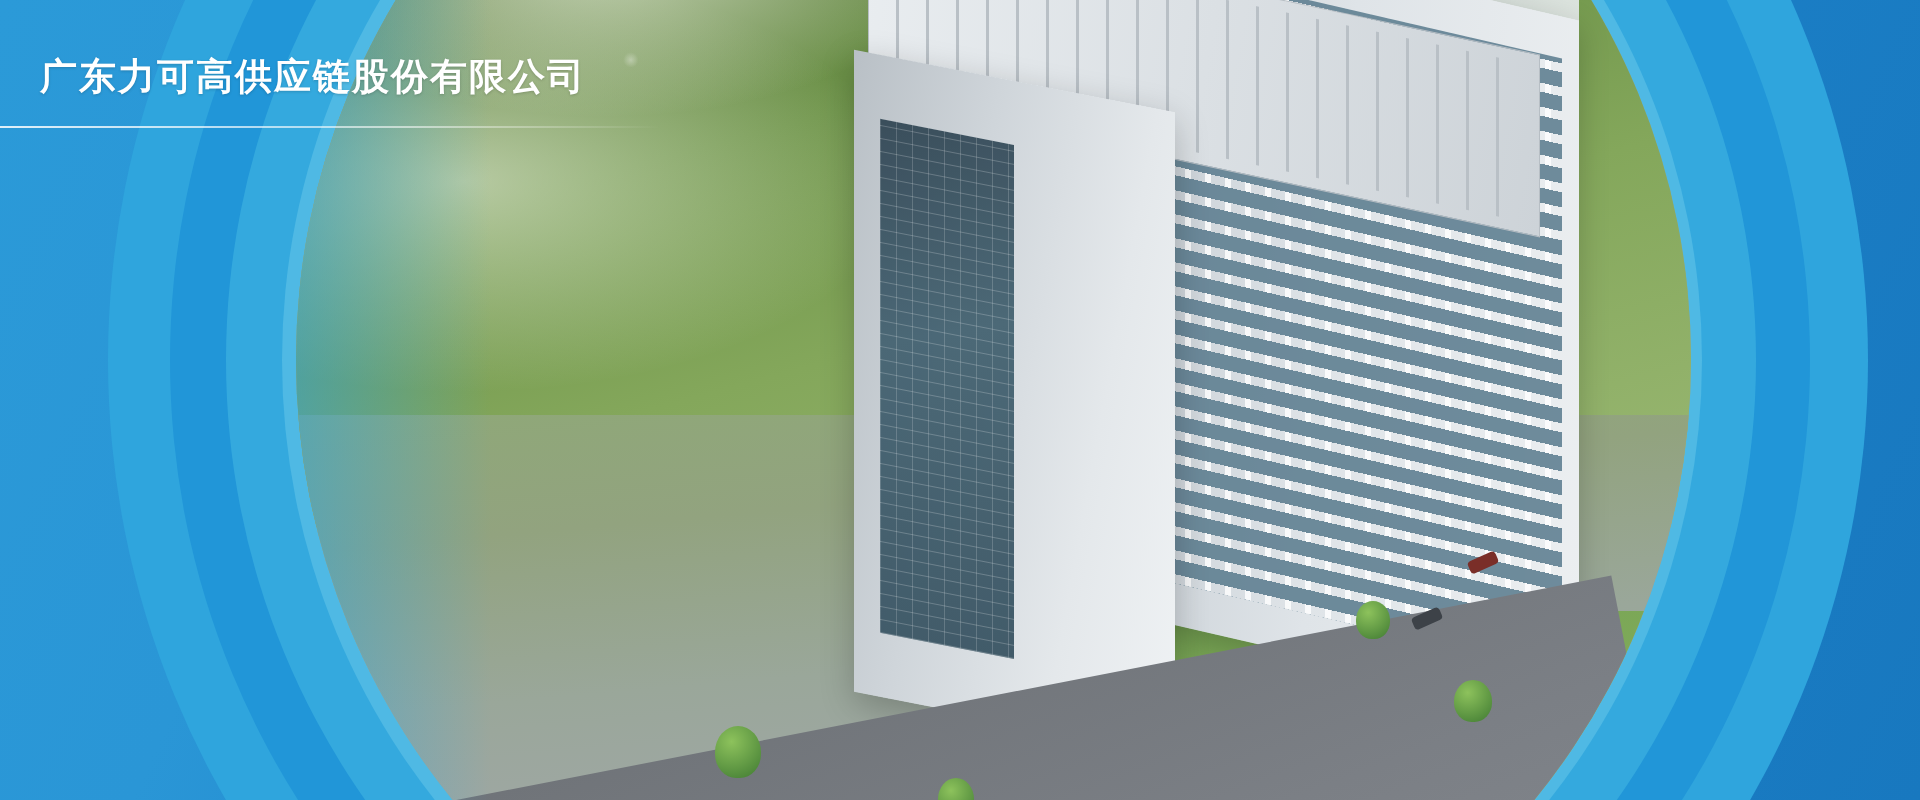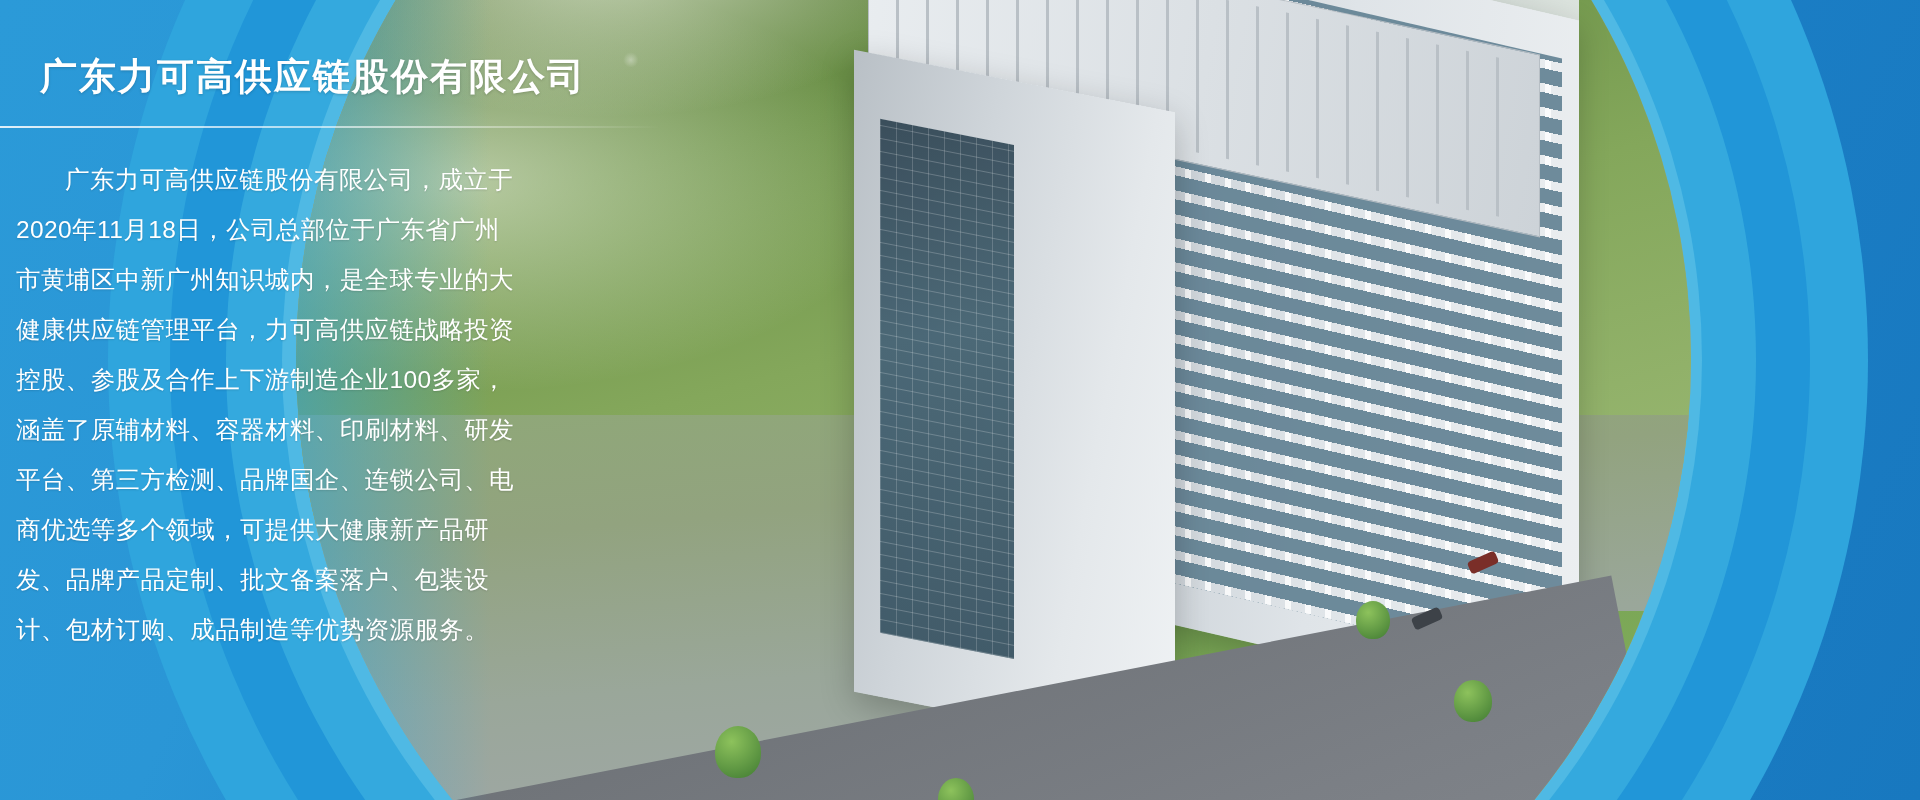--- a/index.html
+++ b/index.html
@@ -170,17 +170,16 @@
       <div class="ph-fade"></div>
     </div>
   </div>
 
   <div class="content">
     <div class="title">广东力可高供应链股份有限公司</div>
 
     <div class="rule"></div>
 
     <div class="body">
-      <p>广东力可高供应链股份有限公司，成立于2020年11月18日，公司总部位于广东省广州市黄埔区中新广州知识城内，是全球专业的大健康供应链管理平台，力可高供应链战略投资控股、参股及合作上下游制造企业100多家，涵盖了原辅材料、容器材料、印刷材料、研发平台、第三方检测、品牌国企、连锁公司、电商优选等多个领域，可提供大健康新产品研发、品牌产品定制、批文备案落户、包装设计、包材订购、成品制造等优势资源服务。</p>
     </div>
   </div>
 
 </div>
 
 </body></html>

